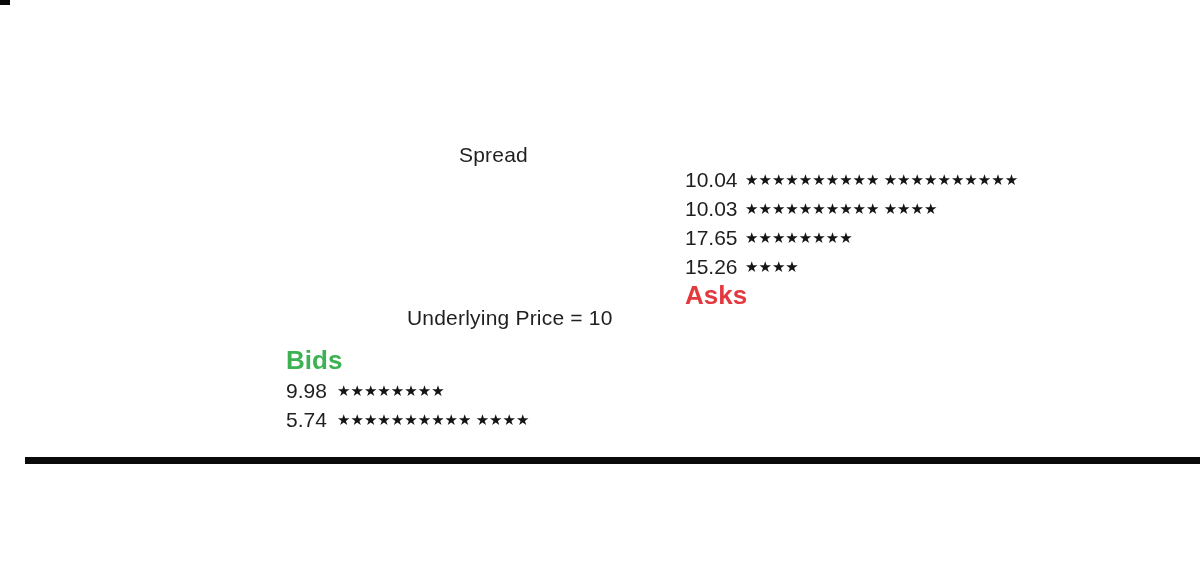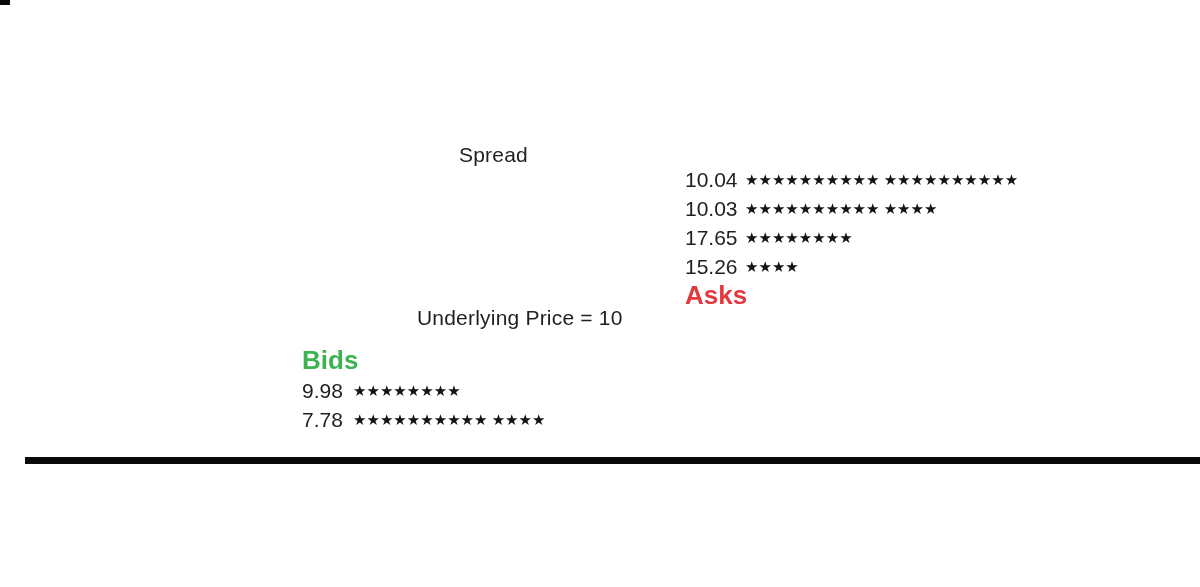--- a/index.html
+++ b/index.html
@@ -15,22 +15,22 @@
   .floating { position: absolute; white-space: nowrap; }
   .big-label { font-size: 21px; letter-spacing: 0.2px; }
   .section-label { font-size: 26px; font-weight: bold; height: 30px; line-height: 30px; }
   .book-row { height: 29px; line-height: 29px; white-space: nowrap; }
   .price { display: inline-block; font-size: 21px; color: #1f1f1f; vertical-align: middle; }
   .asks-rows .price { width: 60px; }
   .bids-rows .price { width: 51px; }
   .stars { font-size: 15px; color: #141414; letter-spacing: 0px; vertical-align: middle; }
   #spread-label    { left: 459px; top: 143px; }
   #asks-section    { left: 685px; top: 164px; }
-  #underlying-label{ left: 417px; top: 306px; }
-  #bids-section    { left: 302px; top: 345px; }
+  #underlying-label{ left: 407px; top: 306px; }
+  #bids-section    { left: 286px; top: 345px; }
   #bottom-bar {
     position: absolute;
     left: 25px; right: 0; bottom: 0;
     height: 7px;
   }
   #corner-artifact {
     position: absolute;
     left: 0; top: 0;
     width: 10px; height: 5px;
   }
@@ -53,19 +53,19 @@
       </div>
     <div class="section-label" style="color: rgb(228, 56, 63);">Asks</div>
   </div>
 
   <div id="underlying-label" class="floating big-label">Underlying Price = 10</div>
 
   <div id="bids-section" class="floating">
     <div class="section-label" style="color: rgb(60, 178, 83);">Bids</div>
     <div class="bids-rows">
         <div class="book-row"><span class="price">9.98</span><span class="stars">★★★★★★★★</span></div>
-        <div class="book-row"><span class="price">7.78</span><span class="stars">★★★★★★★★★★ ★★★★</span></div>
+        <div class="book-row"><span class="price">5.74</span><span class="stars">★★★★★★★★★★ ★★★★</span></div>
       </div>
   </div>
 
   <div id="bottom-bar" style="background: rgb(10, 10, 10);"></div>
 
 </div>
 
 </body></html>

